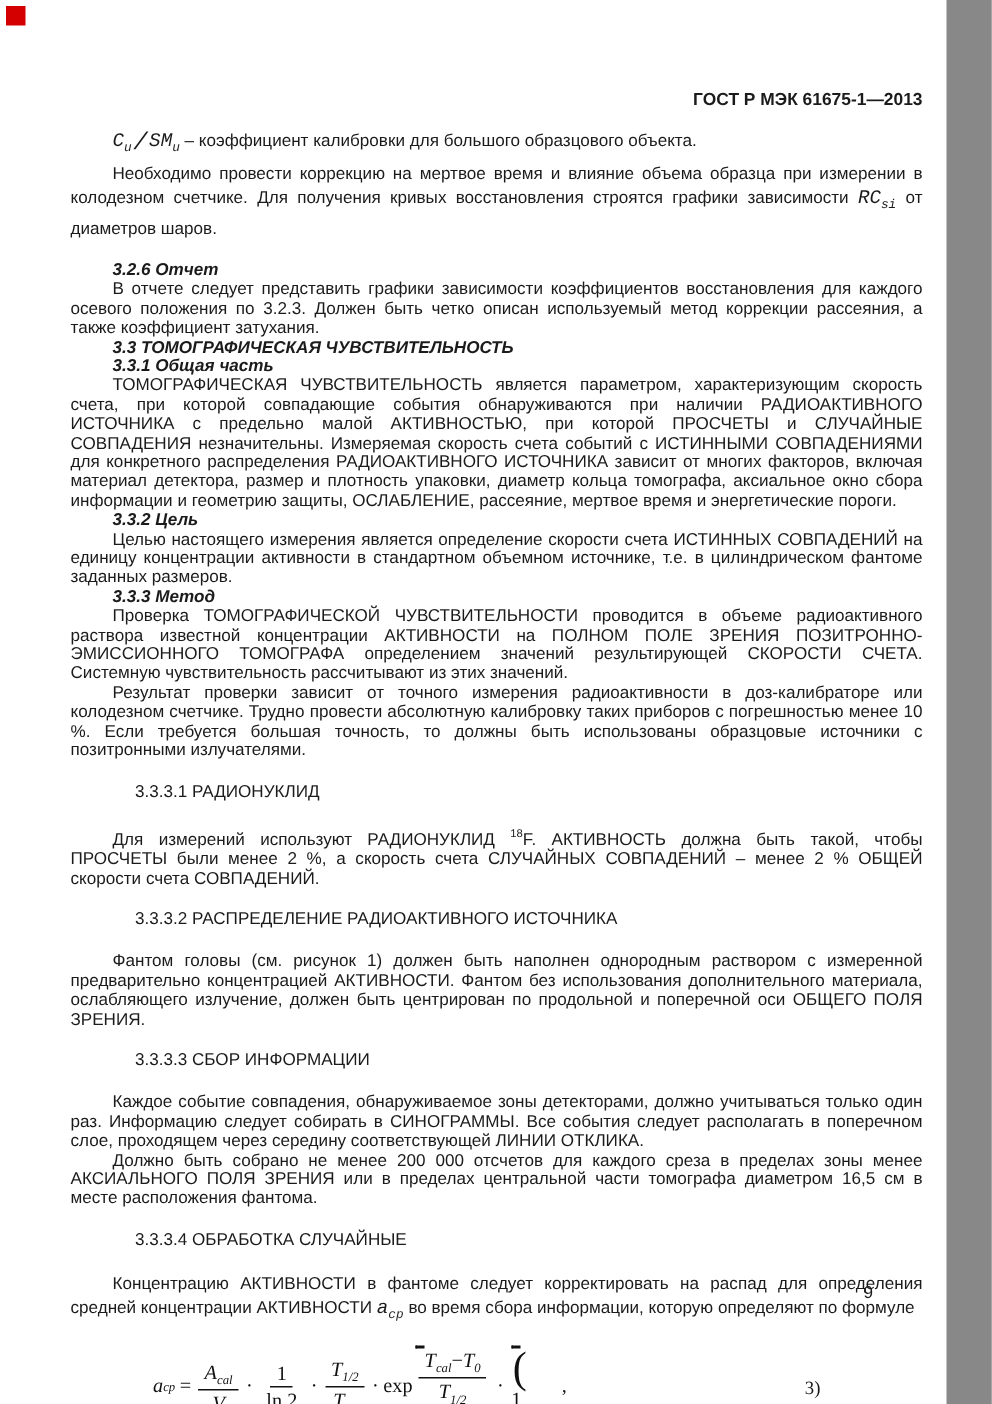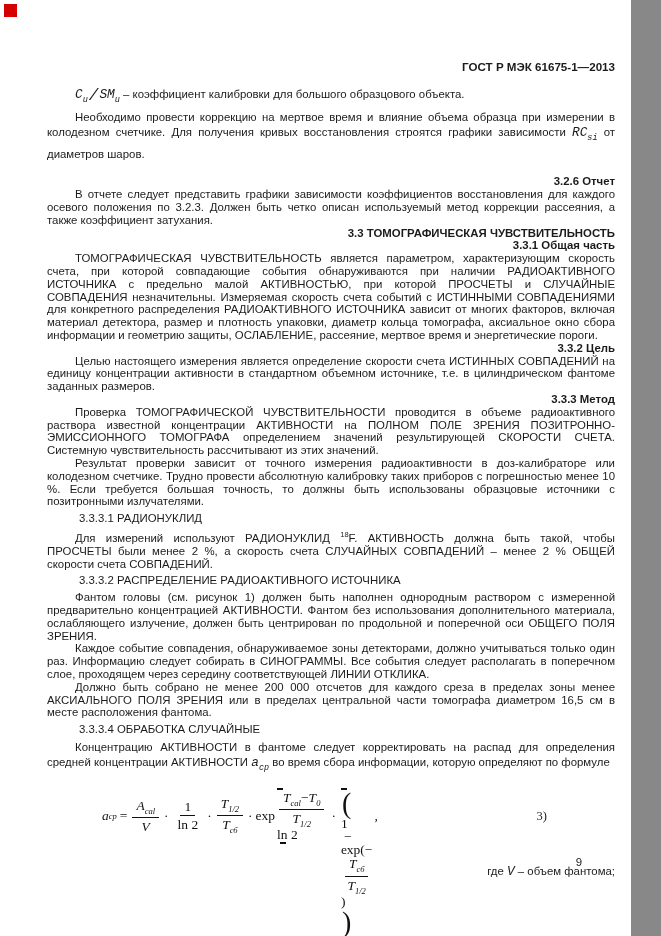--- a/index.html
+++ b/index.html
@@ -6,22 +6,22 @@
   .page{position:relative;width:631px;height:936px;background:#ffffff;overflow:hidden;
         font-family:"Liberation Sans","DejaVu Sans",sans-serif;color:#1b1b1b;
         font-size:11.4px;line-height:12.8px;}
   .corner-marker{position:absolute;left:4px;top:4px;width:13px;height:13px;background:#d40000;}
   .content{position:absolute;left:47px;top:60px;width:568px;}
   .doc-header{text-align:right;font-weight:bold;font-size:11.6px;line-height:13px;}
   p{margin:0;text-align:justify;text-indent:28px;}
   .intro{margin-top:11px;line-height:20px;}
   .para-f{line-height:15.8px;}
   .para-f2{line-height:15.2px;}
-  .hb{font-weight:bold;text-indent:28px;text-align:right;margin:0;}
-  .hr{font-weight:normal;text-indent:28px;text-align:left;margin:4px;}
+  .hb{font-weight:bold;text-indent:28px;text-align:left;margin:0;font-style:italic;}
+  .hr{font-weight:normal;text-indent:28px;text-align:left;margin:15px;}
   .mt{margin-top:13px;}
   
   .if{font-family:Liberation Mono, monospace;font-style:italic;font-size:12.8px;white-space:nowrap;}
   .ifs{font-size:8.5px;font-style:italic;}
   .bigslash{font-size:16px;vertical-align:-2px;padding:0 1px;font-style:italic;}
   sup.iso{font-size:7.5px;vertical-align:5px;margin-top:27px;}
   
   .formula-block{position:relative;margin-top:12px;height:56px;}
   .formula-row{position:absolute;left:55px;top:0;height:56px;display:flex;align-items:center;
                font-family:"Liberation Serif","DejaVu Serif",serif;font-style:italic;font-size:13.5px;color:#111;}
@@ -66,20 +66,21 @@
     <p class="hb">3.3.3 Метод</p>
     <p>Проверка ТОМОГРАФИЧЕСКОЙ ЧУВСТВИТЕЛЬНОСТИ проводится в объеме радиоактивного раствора известной концентрации АКТИВНОСТИ на ПОЛНОМ ПОЛЕ ЗРЕНИЯ ПОЗИТРОННО-ЭМИССИОННОГО ТОМОГРАФА определением значений результирующей СКОРОСТИ СЧЕТА. Системную чувствительность рассчитывают из этих значений.</p>
     <p>Результат проверки зависит от точного измерения радиоактивности в доз-калибраторе или колодезном счетчике. Трудно провести абсолютную калибровку таких приборов с погрешностью менее 10 %. Если требуется большая точность, то должны быть использованы образцовые источники с позитронными излучателями.</p>
 
     <p class="hr">3.3.3.1 РАДИОНУКЛИД</p>
     <p><span>Для измерений используют РАДИОНУКЛИД </span><sup class="iso">18</sup><span>F. АКТИВНОСТЬ должна быть такой, чтобы ПРОСЧЕТЫ были менее 2 %, а скорость счета СЛУЧАЙНЫХ СОВПАДЕНИЙ – менее 2 % ОБЩЕЙ скорости счета СОВПАДЕНИЙ.</span></p>
 
     <p class="hr">3.3.3.2 РАСПРЕДЕЛЕНИЕ РАДИОАКТИВНОГО ИСТОЧНИКА</p>
     <p>Фантом головы (см. рисунок 1) должен быть наполнен однородным раствором с измеренной предварительно концентрацией АКТИВНОСТИ. Фантом без использования дополнительного материала, ослабляющего излучение, должен быть центрирован по продольной и поперечной оси ОБЩЕГО ПОЛЯ ЗРЕНИЯ.</p>
 
+    <p class="hr">3.3.3.3 СБОР ИНФОРМАЦИИ</p>
     <p>Каждое событие совпадения, обнаруживаемое зоны детекторами, должно учитываться только один раз. Информацию следует собирать в СИНОГРАММЫ. Все события следует располагать в поперечном слое, проходящем через середину соответствующей ЛИНИИ ОТКЛИКА.</p>
     <p>Должно быть собрано не менее 200 000 отсчетов для каждого среза в пределах зоны менее АКСИАЛЬНОГО ПОЛЯ ЗРЕНИЯ или в пределах центральной части томографа диаметром 16,5 см в месте расположения фантома.</p>
 
     <p class="hr">3.3.3.4 ОБРАБОТКА СЛУЧАЙНЫЕ</p>
     <p class="para-f2"><span>Концентрацию АКТИВНОСТИ в фантоме следует корректировать на распад для определения средней концентрации АКТИВНОСТИ </span><span class="if"><span>a</span><sub class="ifs">ср</sub></span><span> во время сбора информации, которую определяют по формуле</span></p>
 
     <div class="formula-block">
       <div class="formula-row">
         <span>a</span>
           <sub class="ifs">ср</sub>

